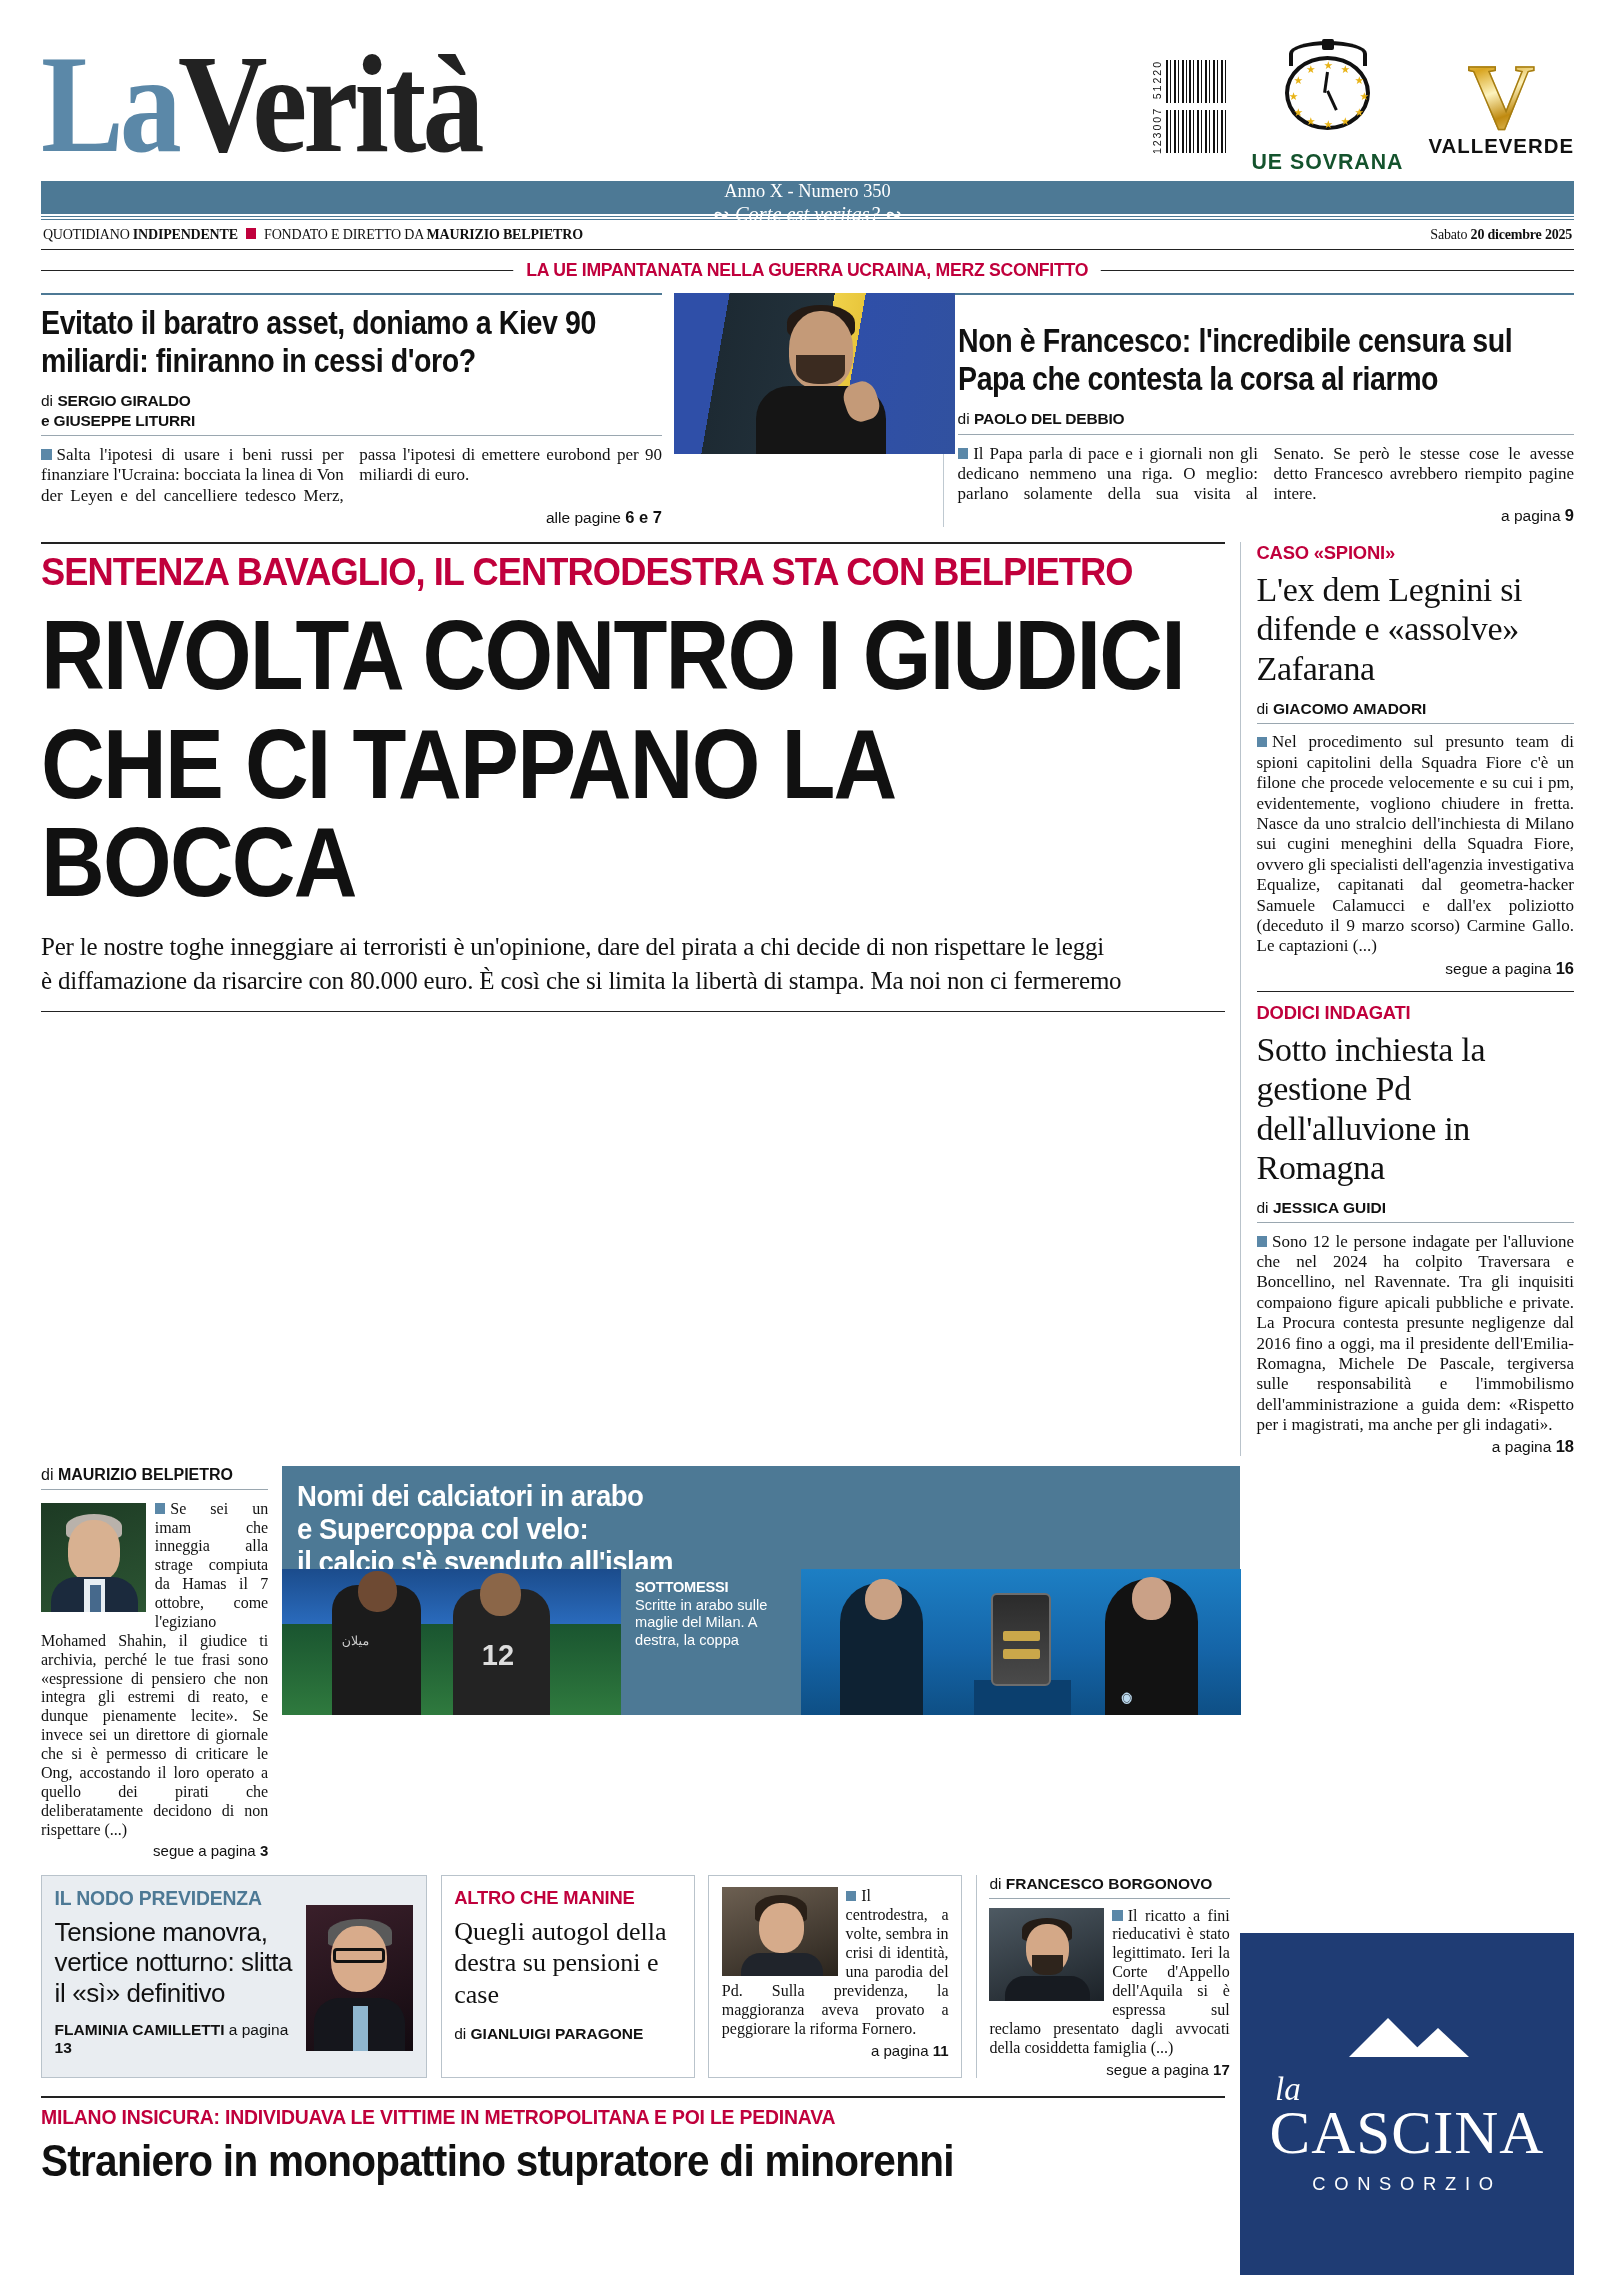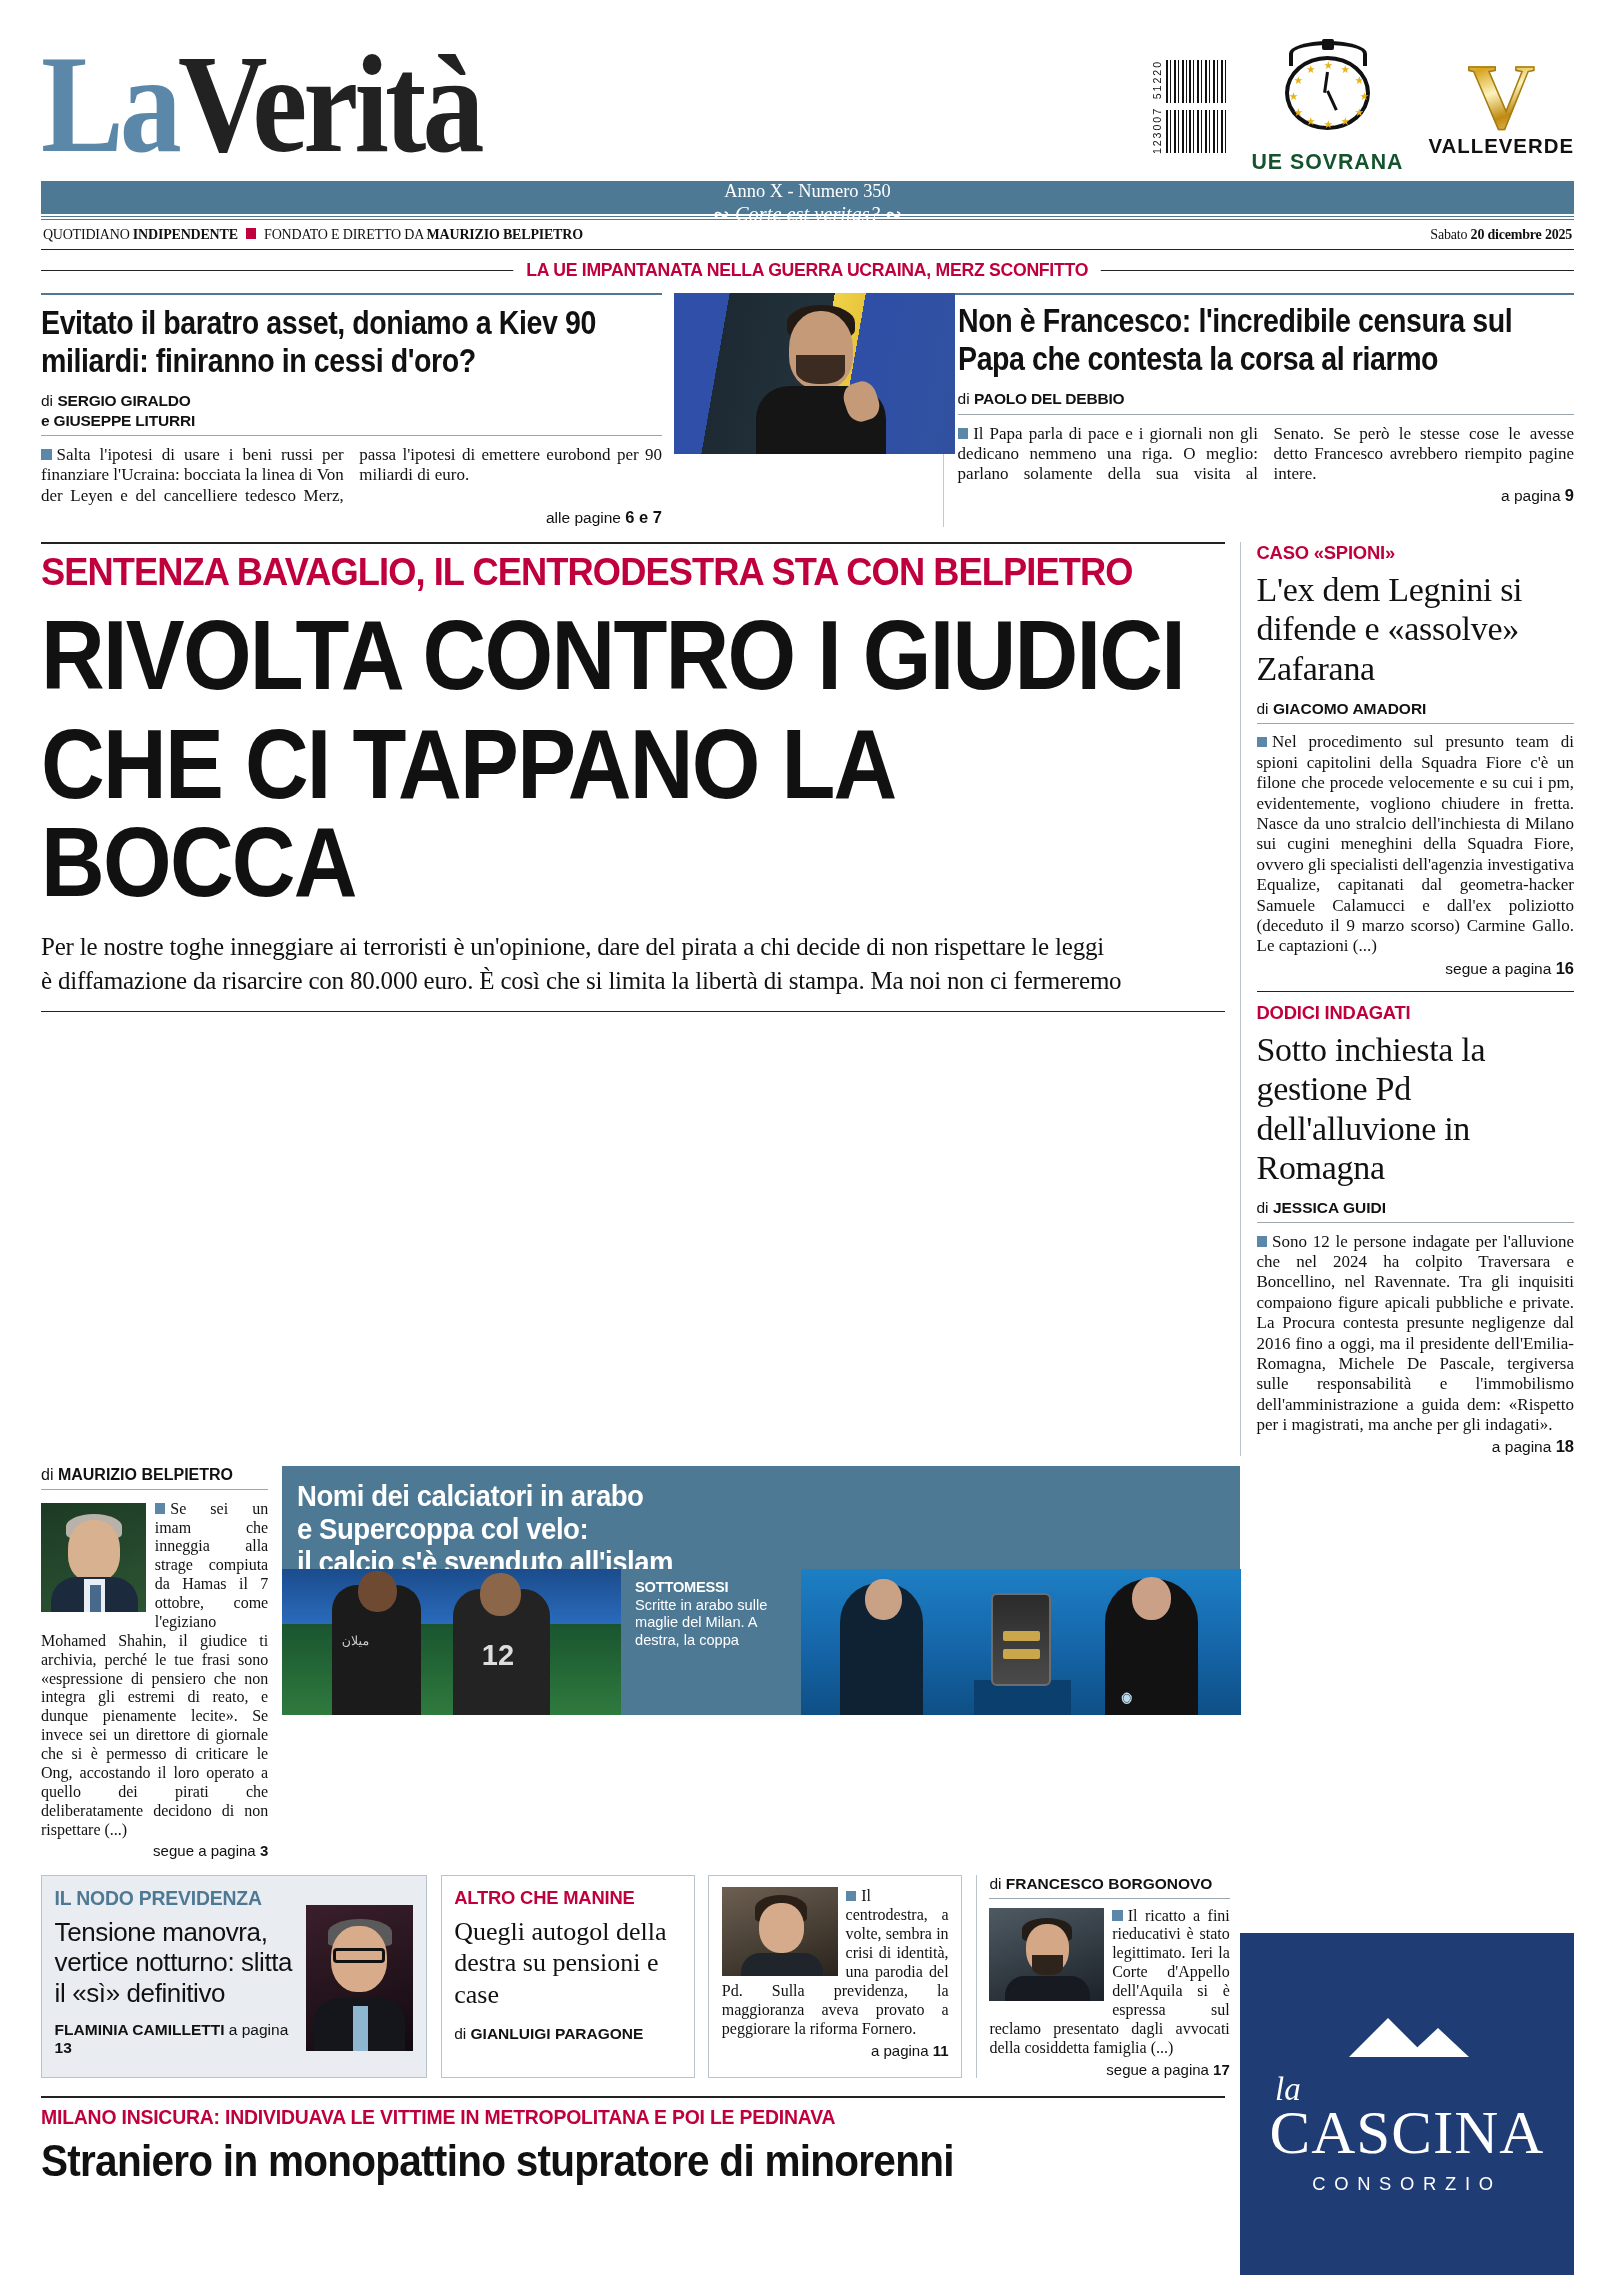--- a/index.html
+++ b/index.html
@@ -76,21 +76,21 @@
   .kickerband { position: relative; text-align: center; margin-top: 8.7px; height: 25px;}
   .kickerband .line { position: absolute; top: 11.6px; left: 0; right: 0; border-top: 1.5px solid #222; }
   .kickerband span { position: relative; background: #fff; padding: 0 13.6px;
      font-family: "Liberation Sans", sans-serif; font-weight: 700; font-size: 18.4px; color: #c0003c;
      letter-spacing: -0.3px; transform: scaleX(0.96); display:inline-block;}
 
   
   .toprow { display: flex; gap: 0; margin-top: 9.7px; }
   .topleft { width: 621px; border-top: 2.9px solid #4d7995; padding-top: 7.8px; }
   .topmid { width: 281px; padding: 0 11.6px; }
-  .topright { width: 631px; border-top: 2.9px solid #4d7995; padding-top: 6px; padding-left: 13.6px;
+  .topright { width: 631px; border-top: 2.9px solid #4d7995; padding-top: 26px; padding-left: 13.6px;
       border-left: 1px solid #bfc9d1; }
 
   .hl-cond { font-family: "Liberation Sans", sans-serif; font-weight: 700;
       transform: scaleX(0.84); transform-origin: left center; }
   .tophead { font-size: 34px; line-height: 1.12; letter-spacing: -0.5px; width: 119%; }
 
   .byline { font-family: "Liberation Sans", sans-serif; font-size: 15.5px; padding-bottom: 4.9px;
       border-bottom: 1px solid #9aa7b0; margin: 11.6px 0 8.7px 0; line-height: 1.28;}
   .byline b { font-weight: 700; letter-spacing: -0.2px;}
   .twocol { column-count: 2; column-gap: 15.5px; font-size: 17px; line-height: 1.19;

